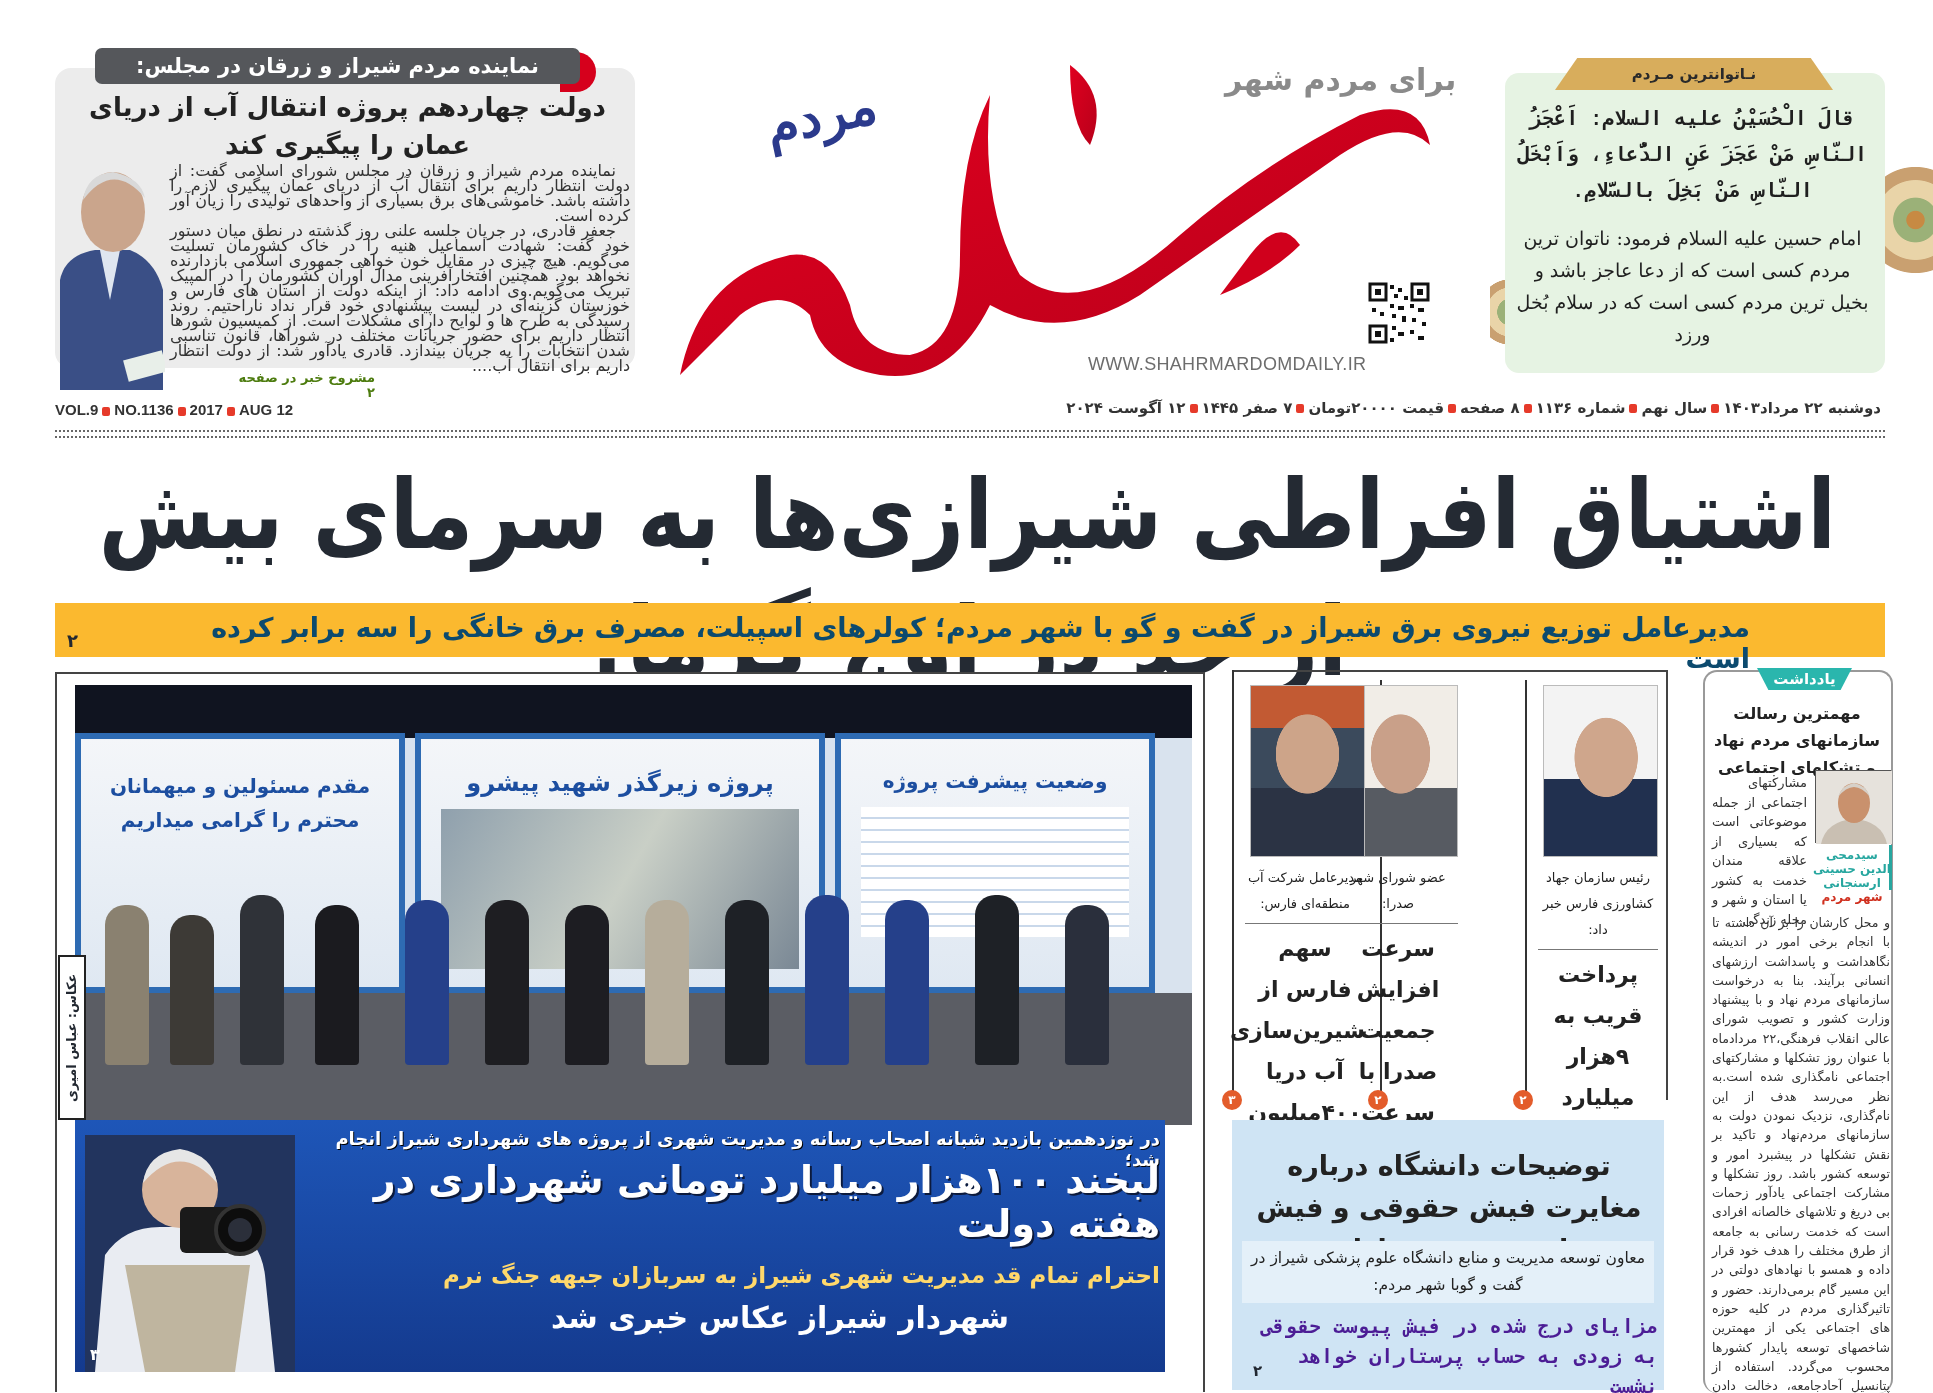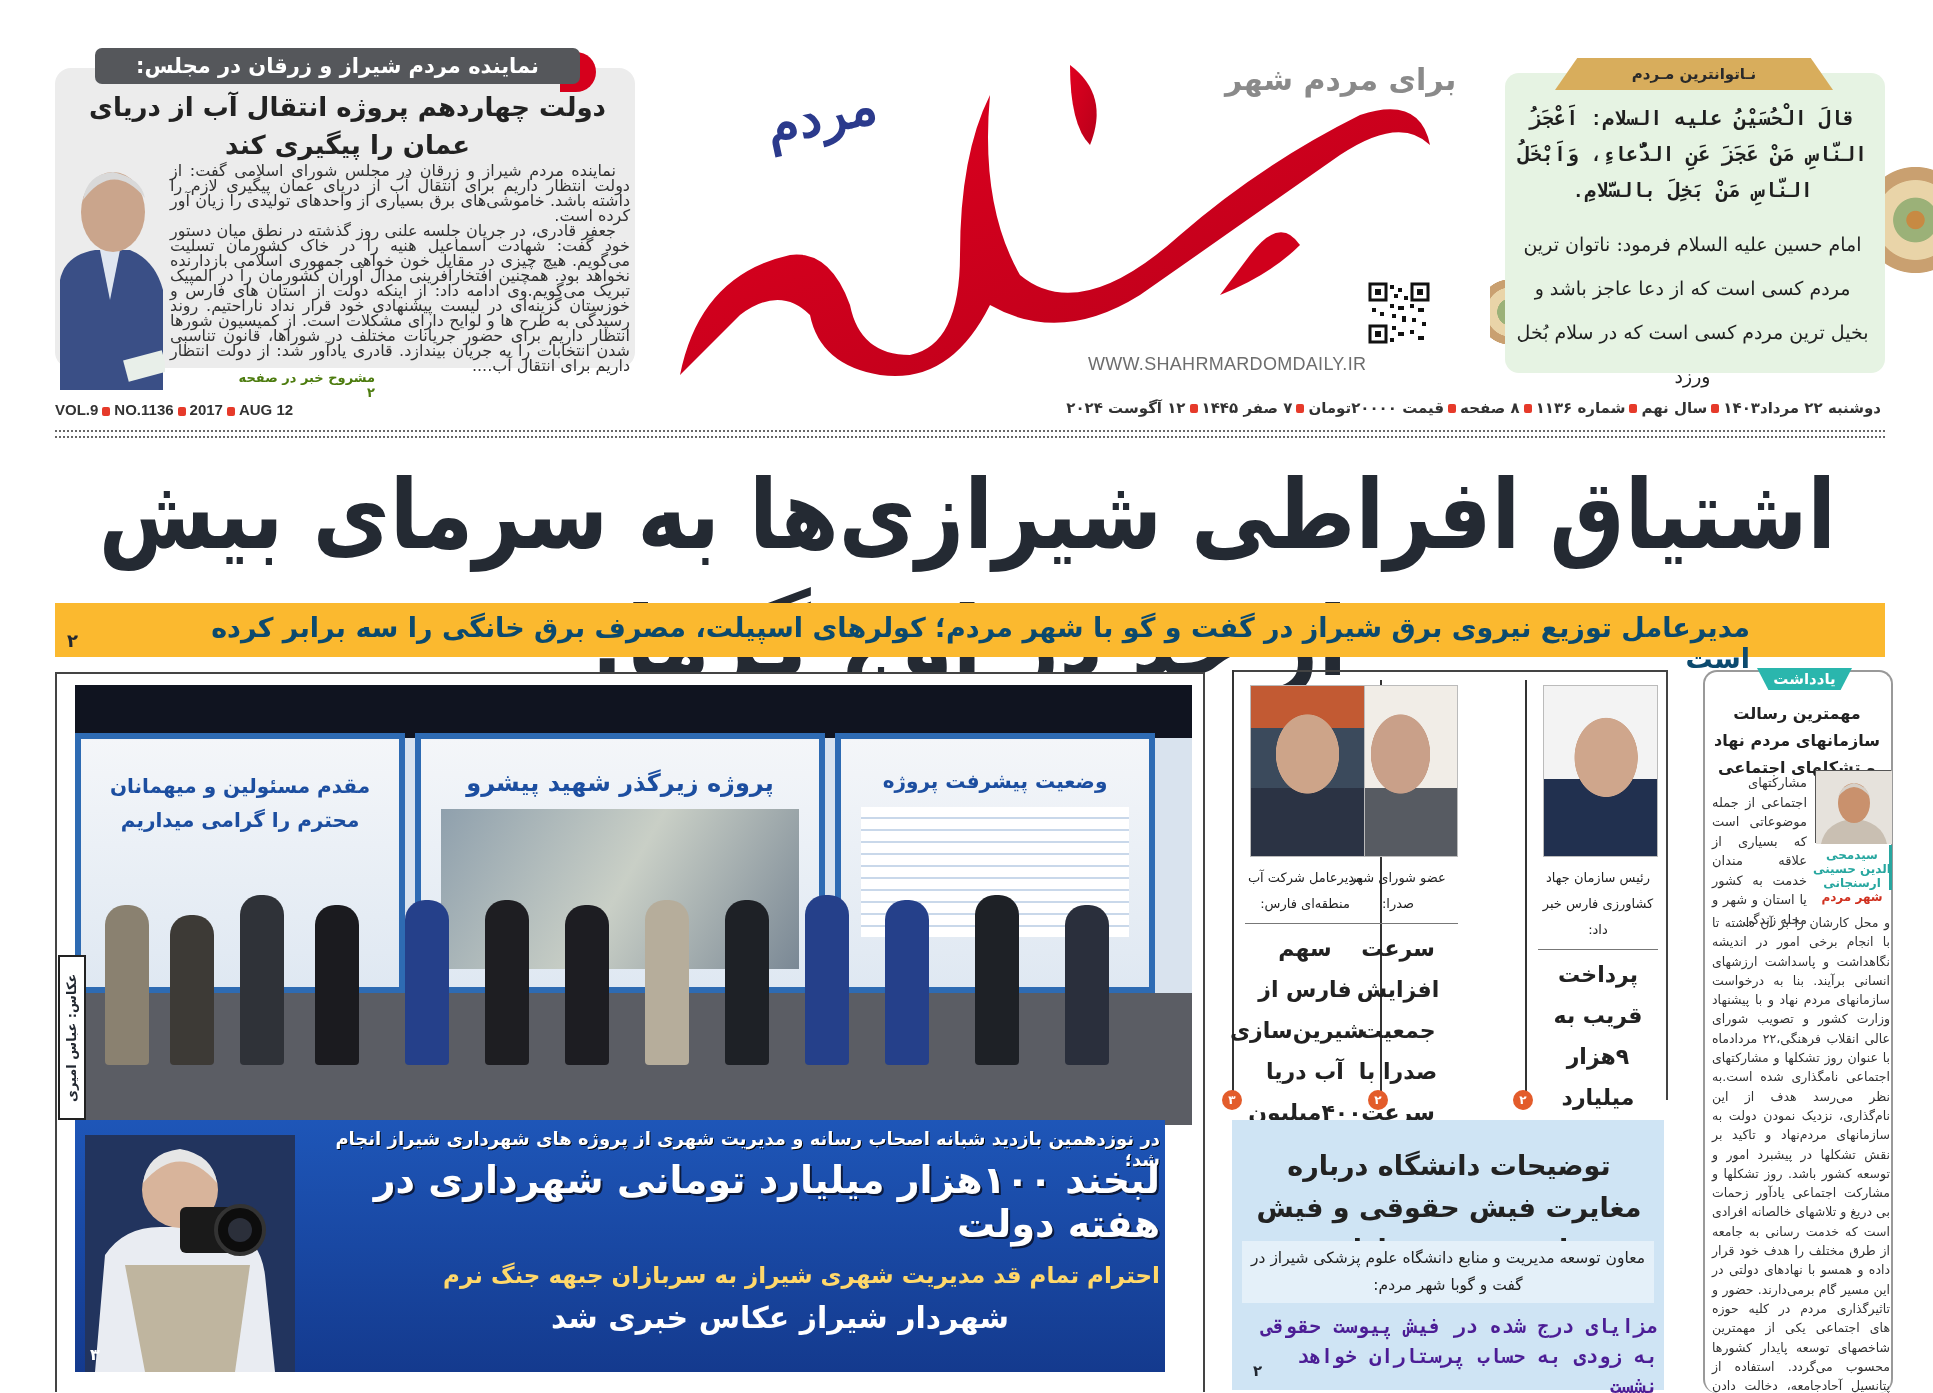--- a/index.html
+++ b/index.html
@@ -23,21 +23,21 @@
   #tagline { left: 1225px; top: 62px; font-size: 30px; font-weight: bold; color: #8a8a8a; }
   #logo { left: 660px; top: 55px; width: 800px; height: 330px; }
   #qr { left: 1368px; top: 282px; width: 62px; height: 62px; }
   #website { left: 1088px; top: 354px; font-size: 18px; color: #6d6d6d; letter-spacing: 0.3px; font-family: "Liberation Sans", sans-serif; }
 
   
   #quote-box { left: 1505px; top: 73px; width: 380px; height: 300px; background: #e6f3e3; border-radius: 14px; }
   #quote-tag { left: 1555px; top: 58px; width: 278px; height: 32px; background: #d8ad5c; color: #2a2a2a;
                clip-path: polygon(8% 0, 92% 0, 100% 100%, 0 100%); font-size: 15px; font-weight: bold; text-align: center; line-height: 32px; }
   #quote-arabic { left: 1515px; top: 102px; width: 355px; font-size: 20px; line-height: 36px; font-weight: bold; text-align: center; color: #1f1f1f; font-family: Liberation Mono, monospace; }
-  #quote-persian { left: 1515px; top: 222px; width: 355px; font-size: 19px; line-height: 44px; text-align: center; color: #1f1f1f; font-family: "DejaVu Serif", serif; }
+  #quote-persian { left: 1515px; top: 222px; width: 355px; font-size: 19px; line-height: 32px; text-align: center; color: #1f1f1f; font-family: "DejaVu Serif", serif; }
   .ornament { width: 60px; height: 150px; border-radius: 50% 0 0 50%; background: radial-gradient(circle at 70% 50%, #c78a43 0 10%, #9bb178 11% 25%, #e9d4a8 26% 45%, #c9a070 46% 60%, transparent 61%); }
   #ornament-right { left: 1870px; top: 145px; width: 65px; }
   #ornament-left { left: 1490px; top: 262px; width: 30px; height: 100px; border-radius: 0 50% 50% 0; }
 
   
   #date-en { left: 55px; top: 401px; font-size: 15px; font-weight: bold; color: #333; font-family: "Liberation Sans", sans-serif; }
   #date-en span.sq, #date-fa span.sq { display: inline-block; width: 8px; height: 9px; background: #e63a2a; border-radius: 2px; margin: 0 4px; vertical-align: middle; }
   #date-fa { right: 52px; top: 399px; font-size: 15px; font-weight: bold; color: #333; }
   .dotted { left: 55px; width: 1830px; height: 0; border-top: 2px dotted #666; }
 

